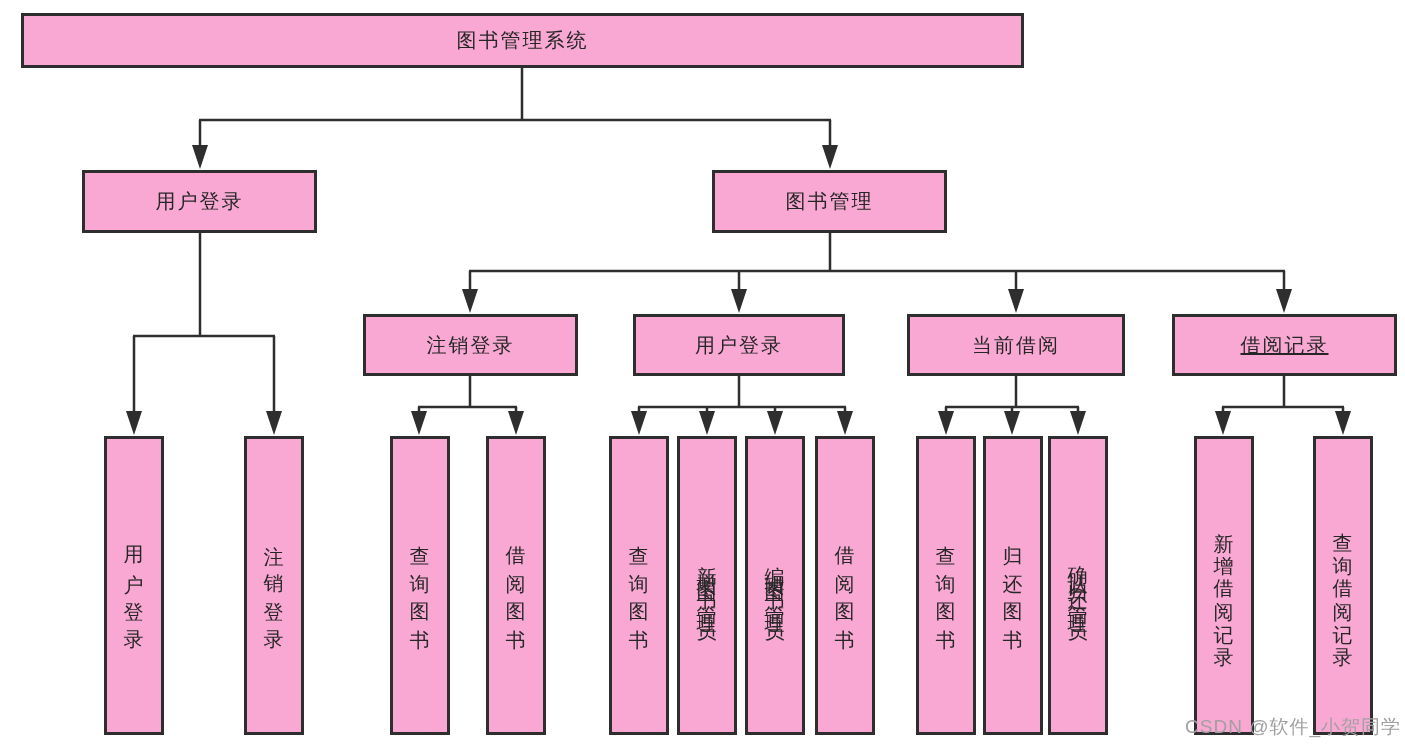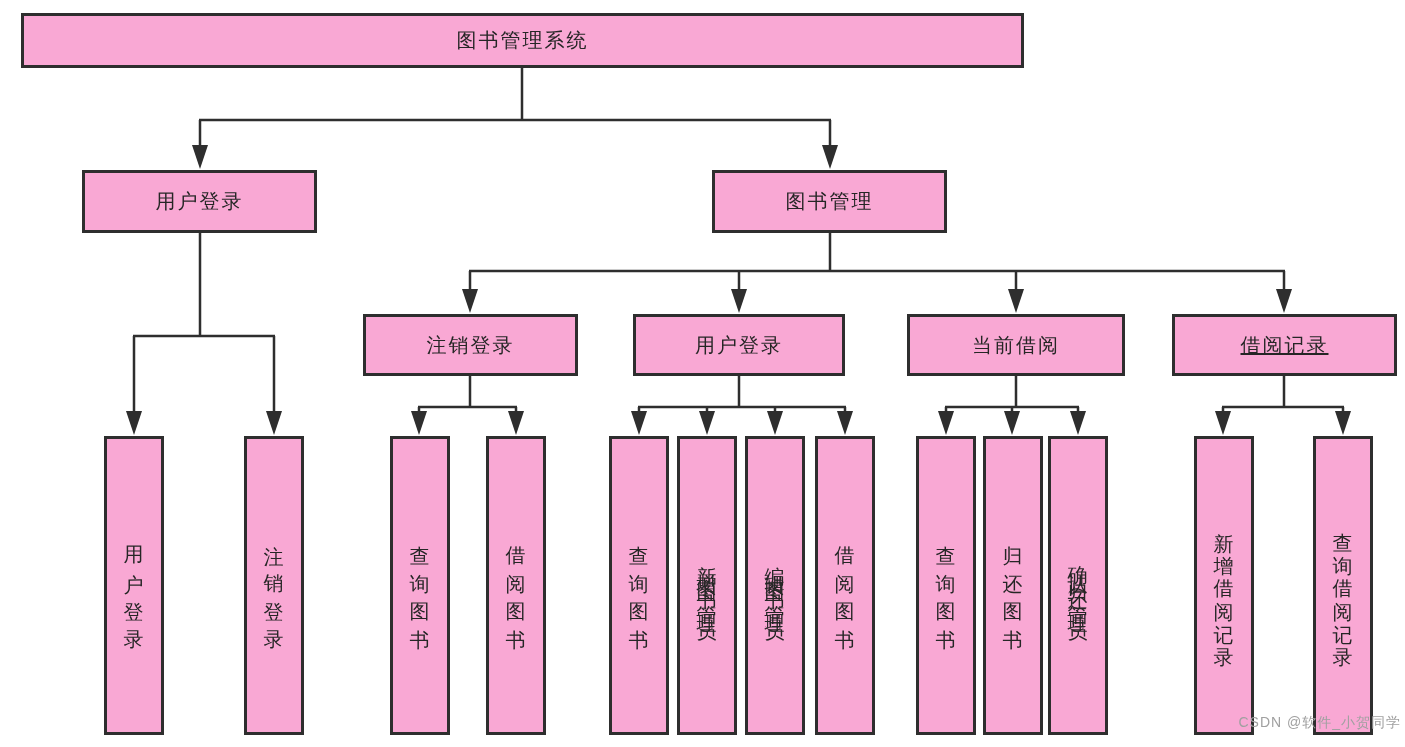--- a/index.html
+++ b/index.html
@@ -35,21 +35,21 @@
     writing-mode: vertical-rl;
     text-orientation: mixed;
     font-size: 20px;
     line-height: 1;
     white-space: nowrap;
   }
   .watermark {
     position: absolute;
     right: 4px;
     top: 714px;
-    font-size: 14px;
+    font-size: 19px;
     color: #a0a0a0;
     letter-spacing: 1px;
     white-space: nowrap;
   }
 </style>
 </head>
 <body>
 
 <div class="stage">
 

